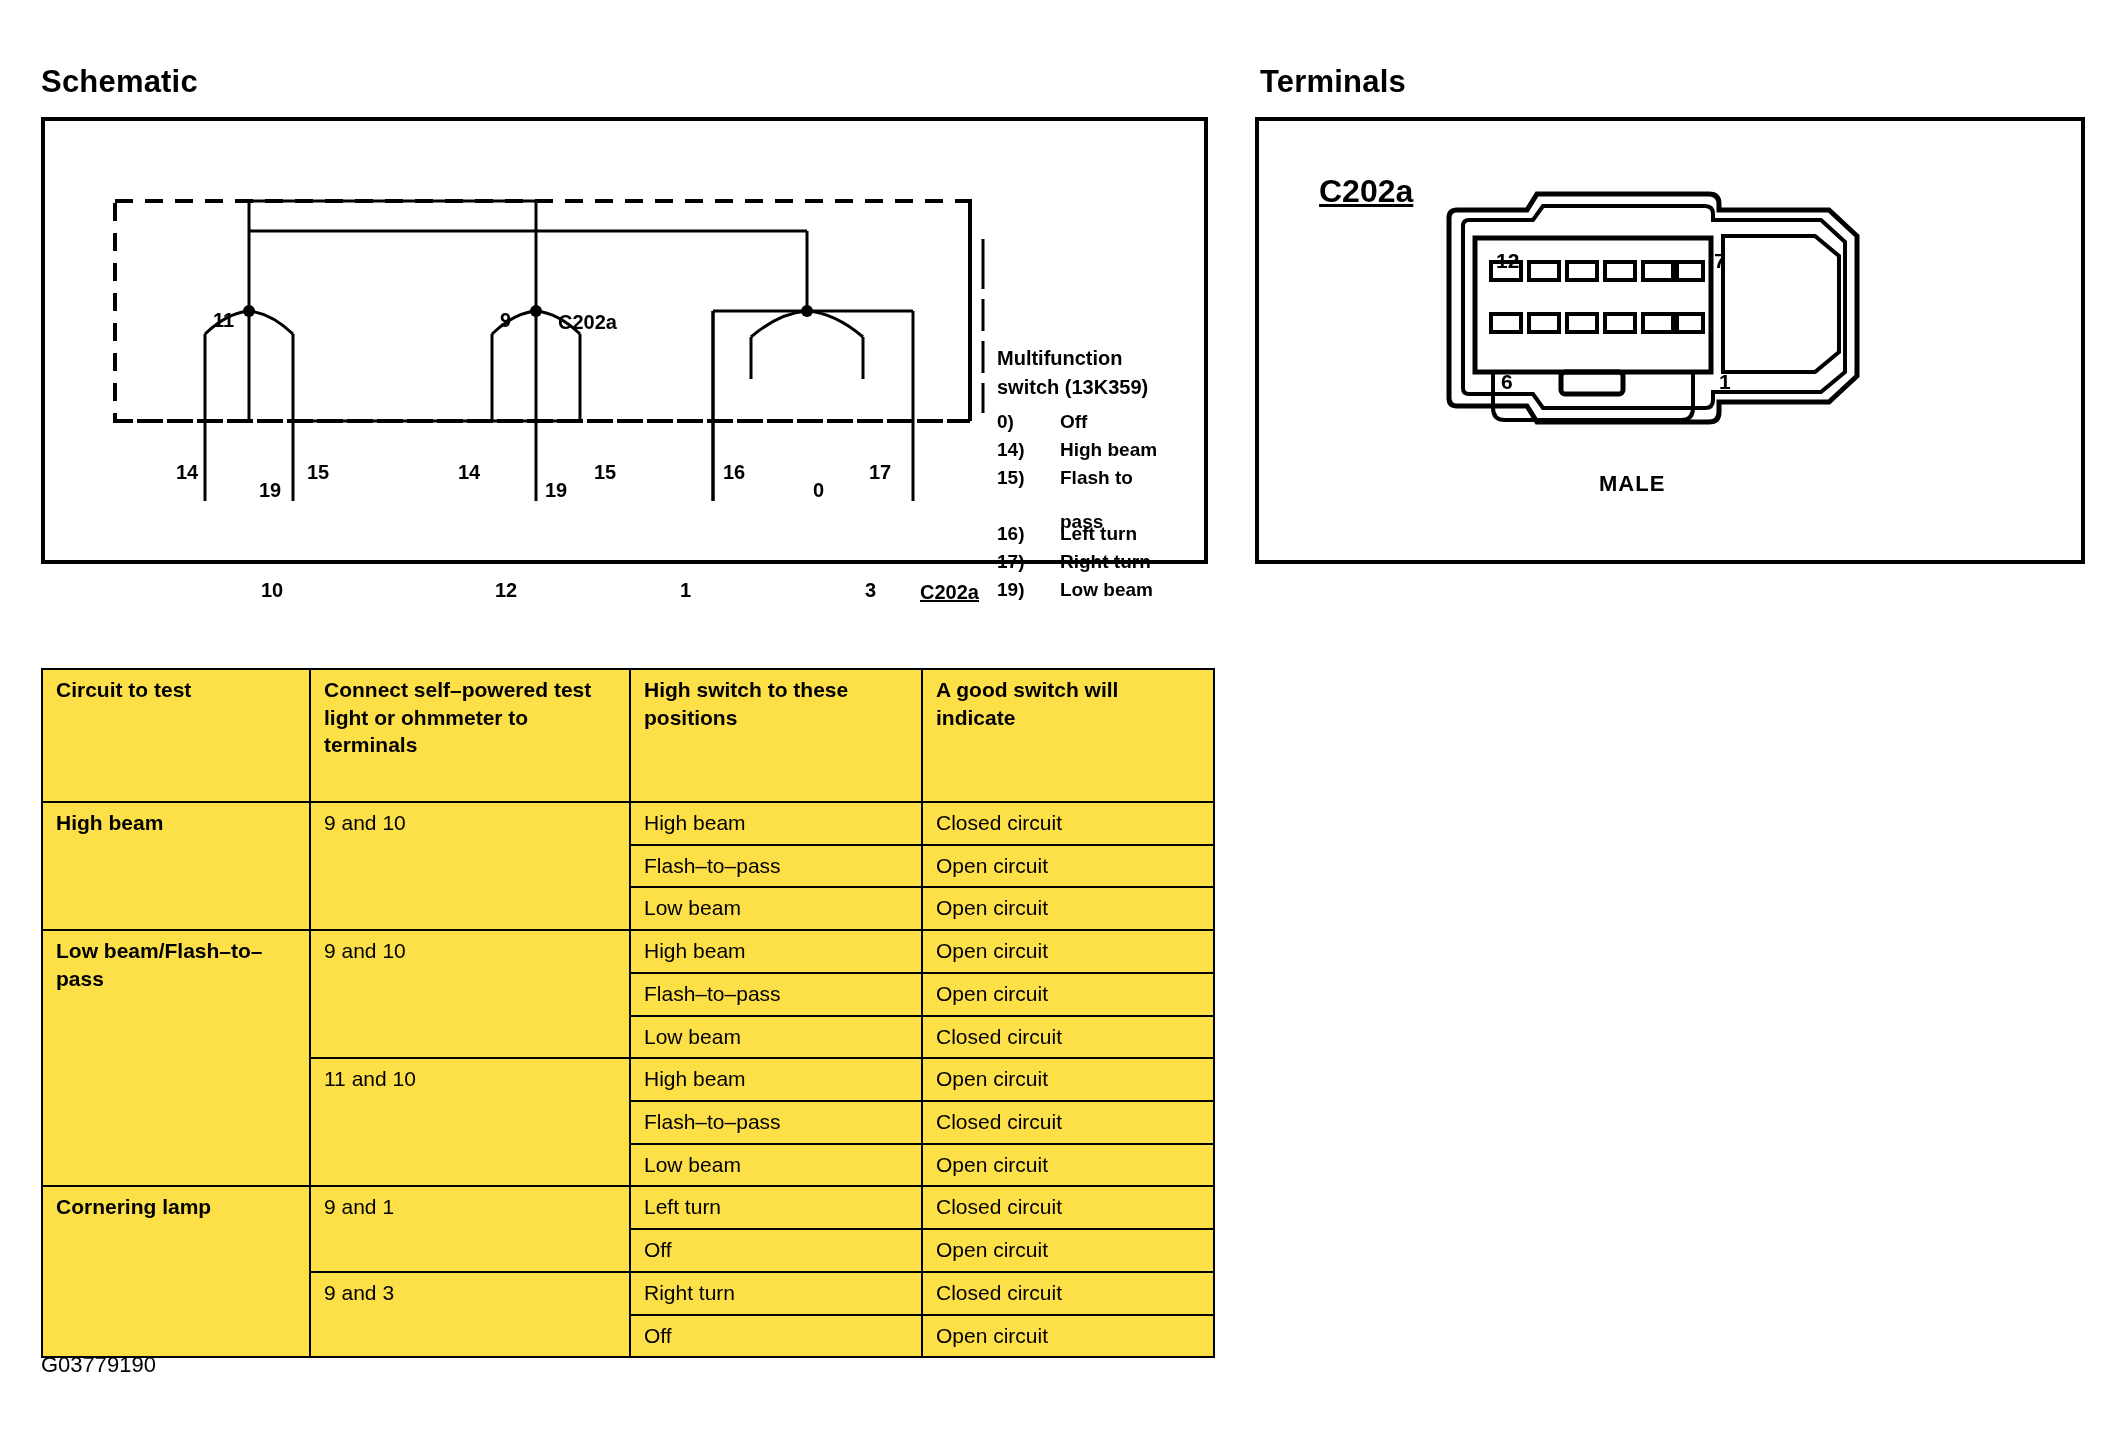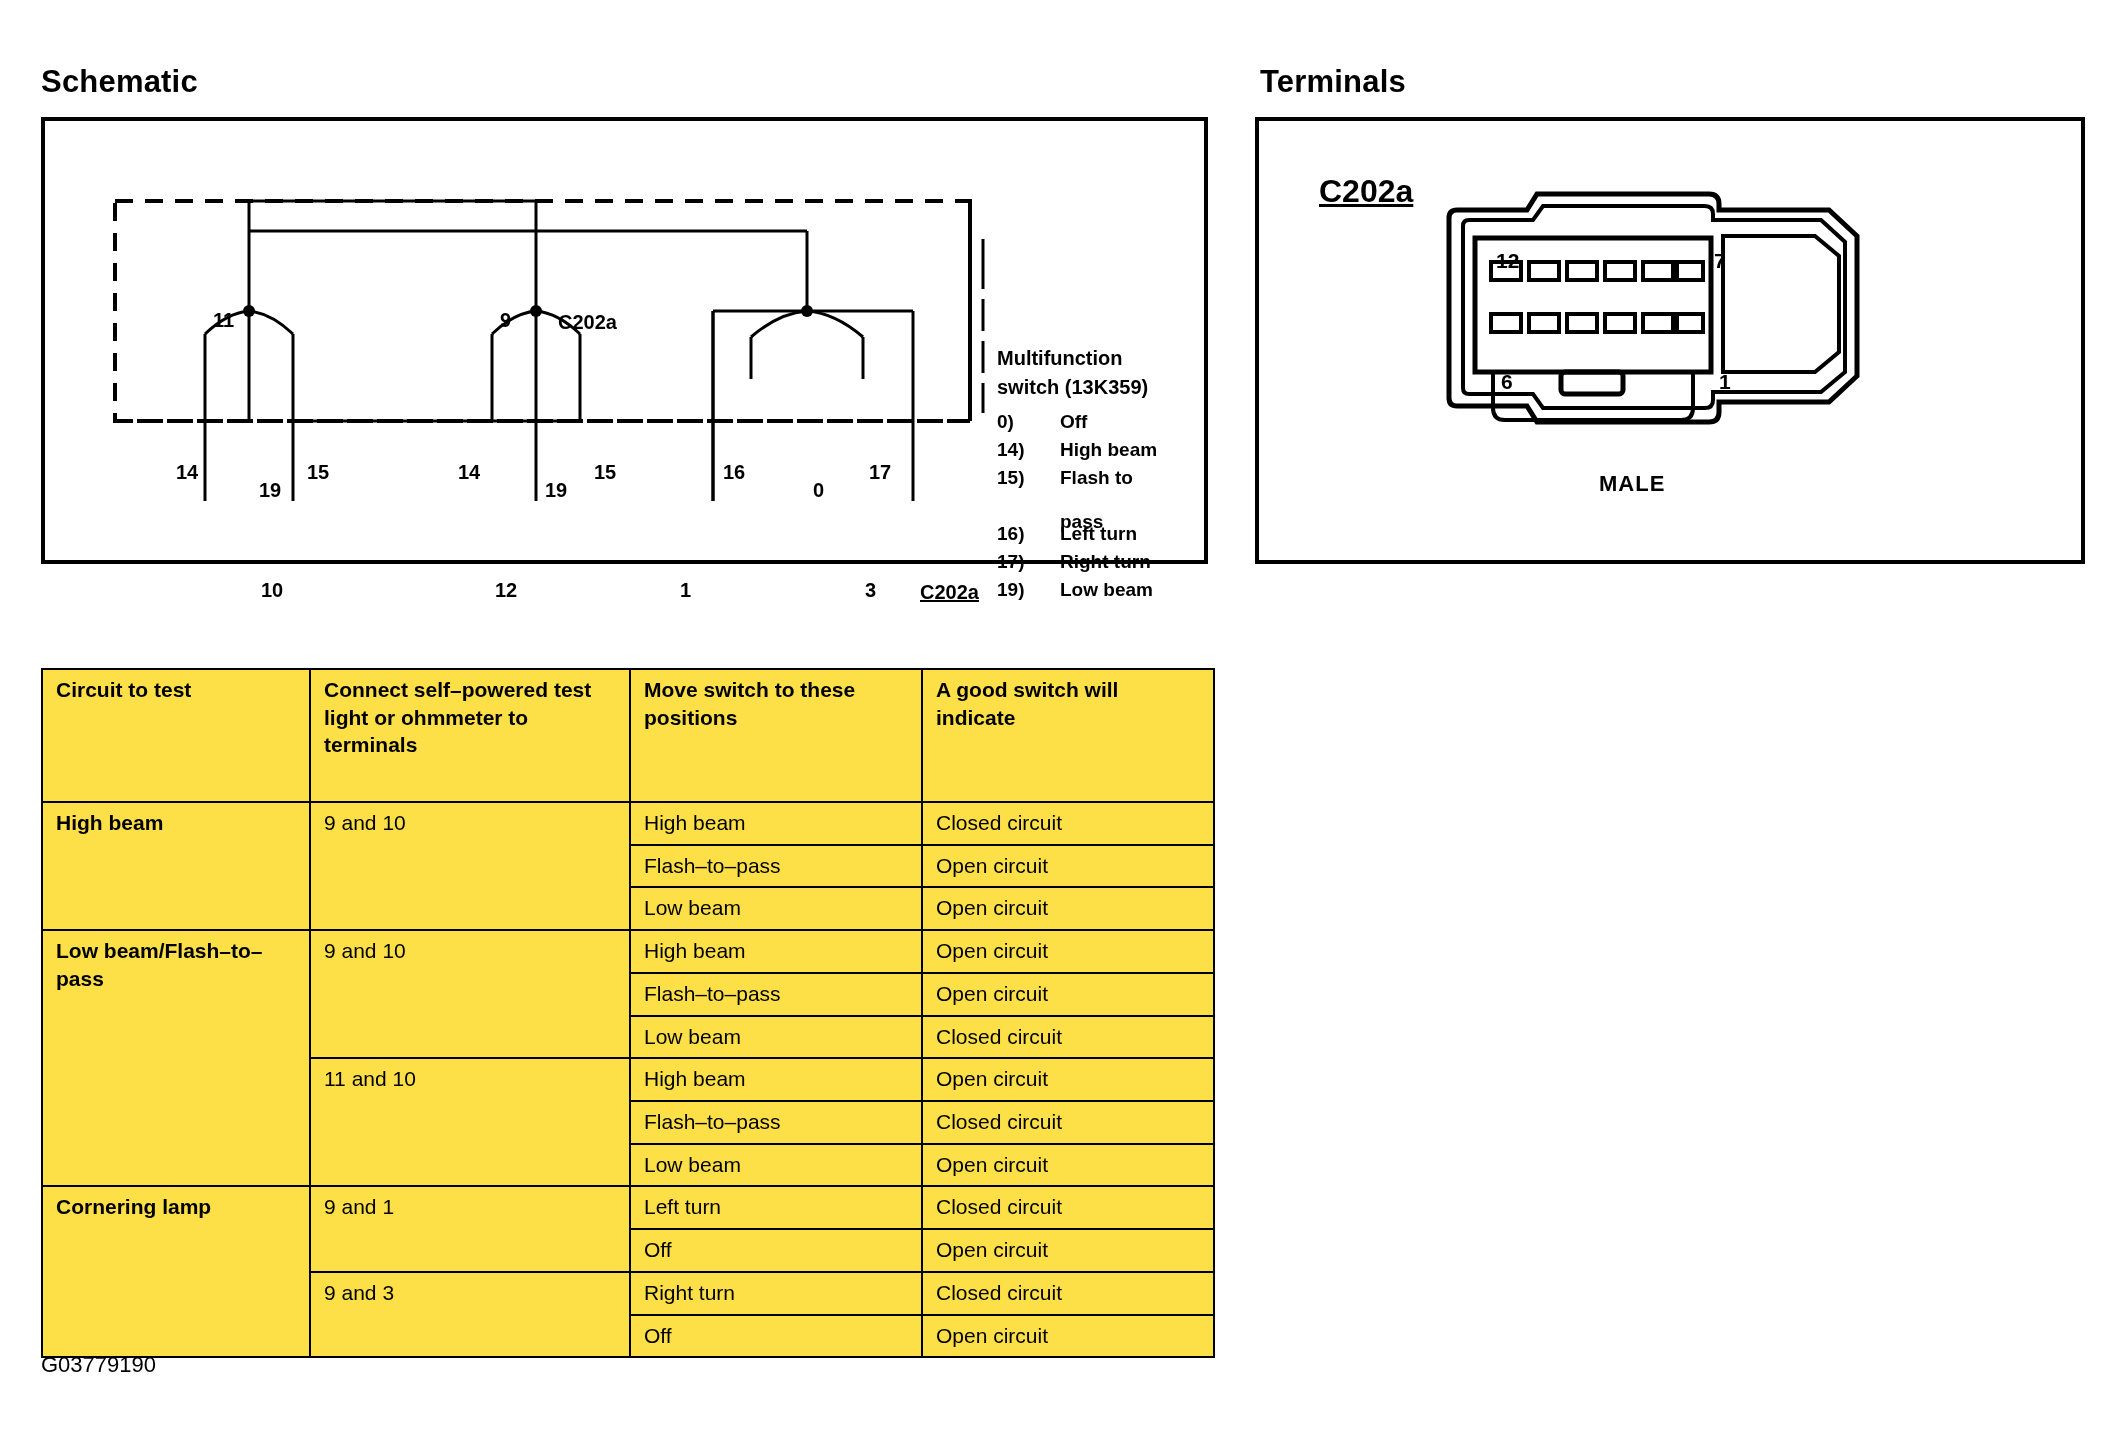--- a/index.html
+++ b/index.html
@@ -297,21 +297,21 @@
     <colgroup>
       <col class="col1">
         <col class="col2">
         <col class="col3">
         <col class="col4">
     </colgroup>
     <thead>
       <tr>
         <th>Circuit to test</th>
         <th>Connect self–powered test light or ohmmeter to terminals</th>
-        <th>Move switch to these positions</th>
+        <th>High switch to these positions</th>
         <th>A good switch will indicate</th>
       </tr>
     </thead>
     <tbody>
 
       <tr>
         <td class="bold-cell" rowspan="3">High beam</td>
         <td rowspan="3">9 and 10</td>
         <td>High beam</td>
         <td>Closed circuit</td>

